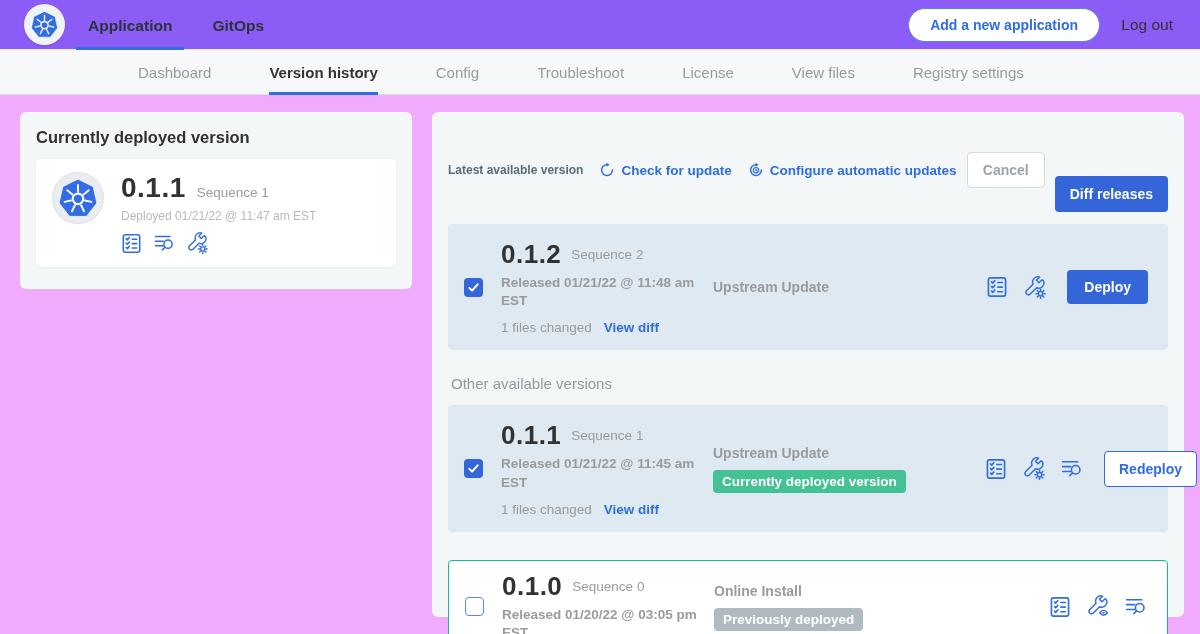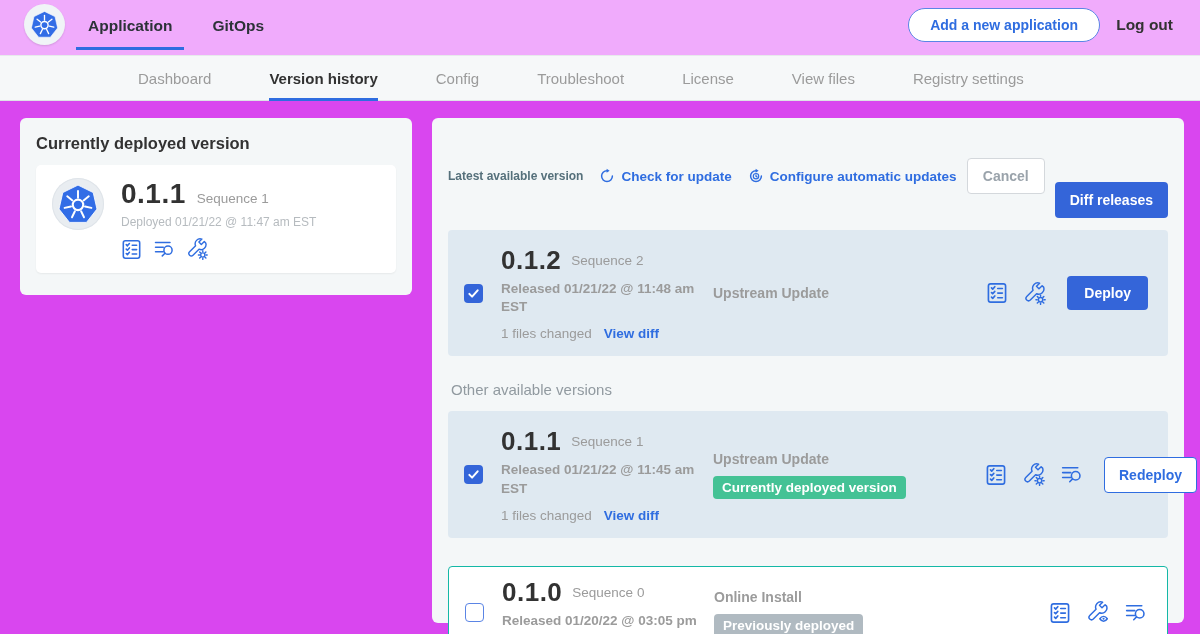--- a/index.html
+++ b/index.html
@@ -7,43 +7,43 @@
     font-family:"Liberation Sans", sans-serif; -webkit-font-smoothing:antialiased; }
 
   :root{
     --accent-blue:#2f6de0; --button-blue:#3465d9; --green-badge:#44c295;
     --gray-badge:#b0bac1; --row-selected-bg:#dfe9f1; --panel-bg:#f4f7f8;
   }
 
   svg.ic { display:block; color:var(--accent-blue,#2f6de0); }
 
   
-  .header { position:relative; height:56px; background:#f0abfc; border-bottom:1px solid #e7eaec; }
+  .header { position:relative; height:50px; background:#8b5cf6; border-bottom:1px solid #e7eaec; }
   .logo-circle { position:absolute; left:24px; top:4px; width:41px; height:41px; border-radius:50%;
     background:#f0f4f7; box-shadow:0 1px 2px rgba(0,0,0,.12); display:flex; align-items:center; justify-content:center; }
   .top-tabs { position:absolute; left:76px; top:0; height:50px; display:flex; }
   .top-tab { height:50px; line-height:51px; padding:0 12px; font-size:15.5px; font-weight:600;
     color:#2c3238; cursor:pointer; border-bottom:3px solid transparent; }
   .top-tab.active { border-bottom-color:var(--accent-blue,#2f6de0); }
   .top-tab + .top-tab { margin-left:16px; }
   .add-app-btn { position:absolute; right:100px; top:8px; height:34px; padding:0 21px; line-height:30px;
     border:1.5px solid #5b85e5; border-radius:17px; background:#fff; color:var(--accent-blue,#2f6de0);
     font-size:14px; font-weight:700; cursor:pointer; white-space:nowrap; }
   .logout { position:absolute; right:27px; top:0; height:50px; line-height:50px; font-size:15.5px;
-    color:#323232; cursor:pointer;font-weight:bold; }
+    color:#323232; cursor:pointer; }
 
   
   .subnav { height:45px; background:#f6f8f9; border-bottom:1px solid #dde2e6; display:flex;
     padding-left:138px; column-gap:58px; }
   .nav-tab { height:45px; line-height:46px; font-size:15px; color:#9b9b9b; cursor:pointer;
     border-bottom:3px solid transparent; white-space:nowrap; }
   .nav-tab.active { color:#323232; font-weight:600; border-bottom-color:var(--accent-blue,#2f6de0); }
 
   
-  .main { position:relative; width:1200px; height:539px; background:#d946ef; }
+  .main { position:relative; width:1200px; height:539px; background:#f0abfc; }
   .left-panel { position:absolute; left:20px; top:17px; width:392px; height:177px;
     background:var(--panel-bg,#f4f7f8); border-radius:6px; }
   .left-panel h2 { padding:16px 16px 12px 16px; font-size:16.5px; font-weight:700; color:#323232; }
   .deployed-card { margin:0 16px; background:#fff; border-radius:5px; padding:13px 16px;
     box-shadow:0 1px 2px rgba(0,0,0,.06); display:flex; }
   .k8s-badge { width:52px; height:52px; border-radius:50%; background:#e9edf1; flex:0 0 auto;
     display:flex; align-items:center; justify-content:center; box-shadow:inset 0 0 0 1px #dfe4e9; }
   .deployed-info { margin-left:17px; }
   .dver-line { display:flex; align-items:baseline; }
   .dver { font-size:28px; font-weight:800; color:#323232; letter-spacing:.5px; }

